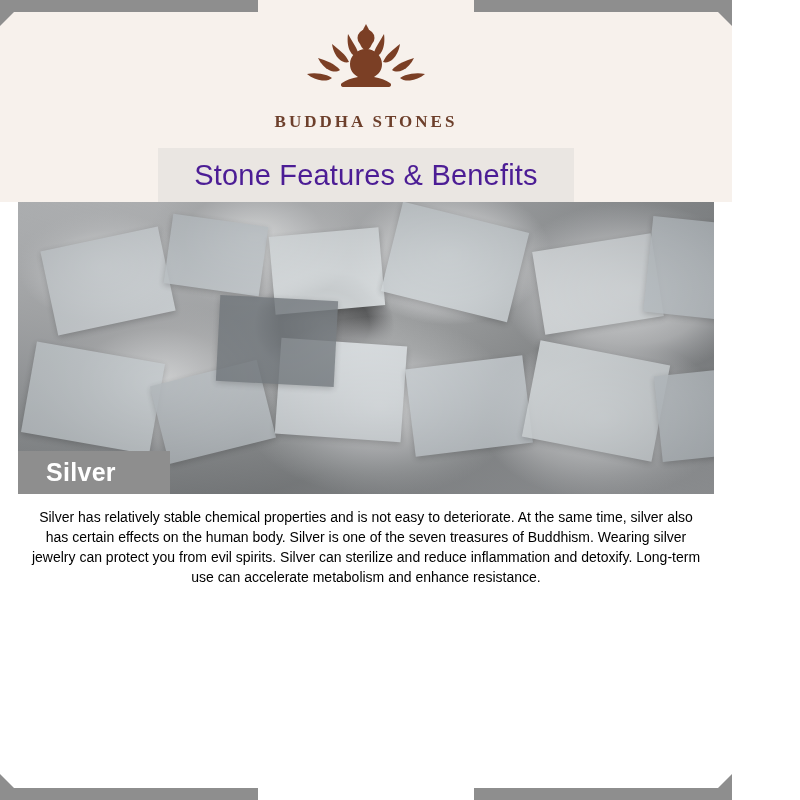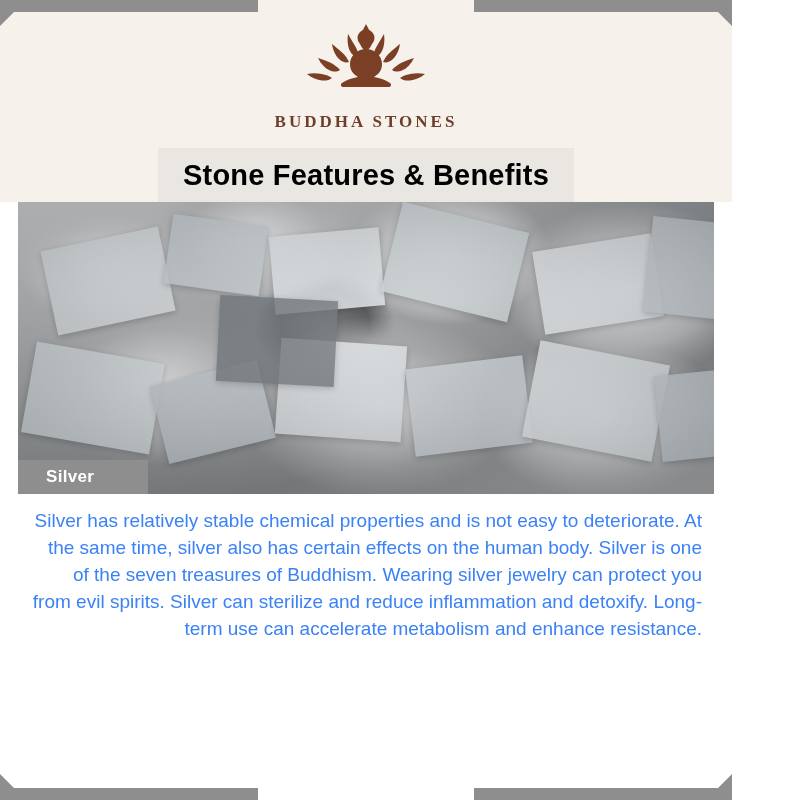--- a/index.html
+++ b/index.html
@@ -109,22 +109,22 @@
     top: 0;
     height: 54px;
     background: #eae6e2;
     display: flex;
     align-items: center;
     justify-content: center;
   }
   .title-plate h1 {
     margin: 12px;
     font-size: 29px;
-    font-weight: 700;
-    color: #000000;
+    font-weight: 400;
+    color: #4c1d95;
     letter-spacing: 0.2px;
     font-family: "Liberation Sans", sans-serif;
   }
 
   
   .hero {
     position: relative;
     margin: 0 18px;
     height: 292px;
     overflow: hidden;
@@ -159,21 +159,21 @@
     position: absolute;
     inset: 0;
     background: radial-gradient(ellipse at 50% 45%, rgba(255,255,255,0.08) 0%, rgba(40,45,50,0.28) 100%);
   }
   .hero-label {
     position: absolute;
     left: 0;
     bottom: 0;
     background: #8e8e8e;
     color: #ffffff;
-    font-size: 17px;
+    font-size: 25px;
     font-weight: 700;
     padding: 7px 54px 7px 28px;
     letter-spacing: 0.3px;
   }
 
   
   .benefits {
     margin: 22px 24px 0 24px;
     text-align: center;
     font-size: 23px;
@@ -183,24 +183,24 @@
   }
   .benefits .heart {
     color: #2e2e2e;
     font-size: 21px;
     padding: 0 3px;
   }
 
   
   .description {
     margin: 14px 30px 0 30px;
-    font-size: 19px;
+    font-size: 14px;
     line-height: 1.42;
-    color: #3b82f6;
-    text-align: right;
+    color: #000000;
+    text-align: center;
   }
 </style>
 </head>
 <body>
 
 <div class="page">
 
   <div class="edge-bar edge-top-left"></div>
   <div class="edge-bar edge-top-right"></div>
   <div class="edge-bar edge-bot-left"></div>

